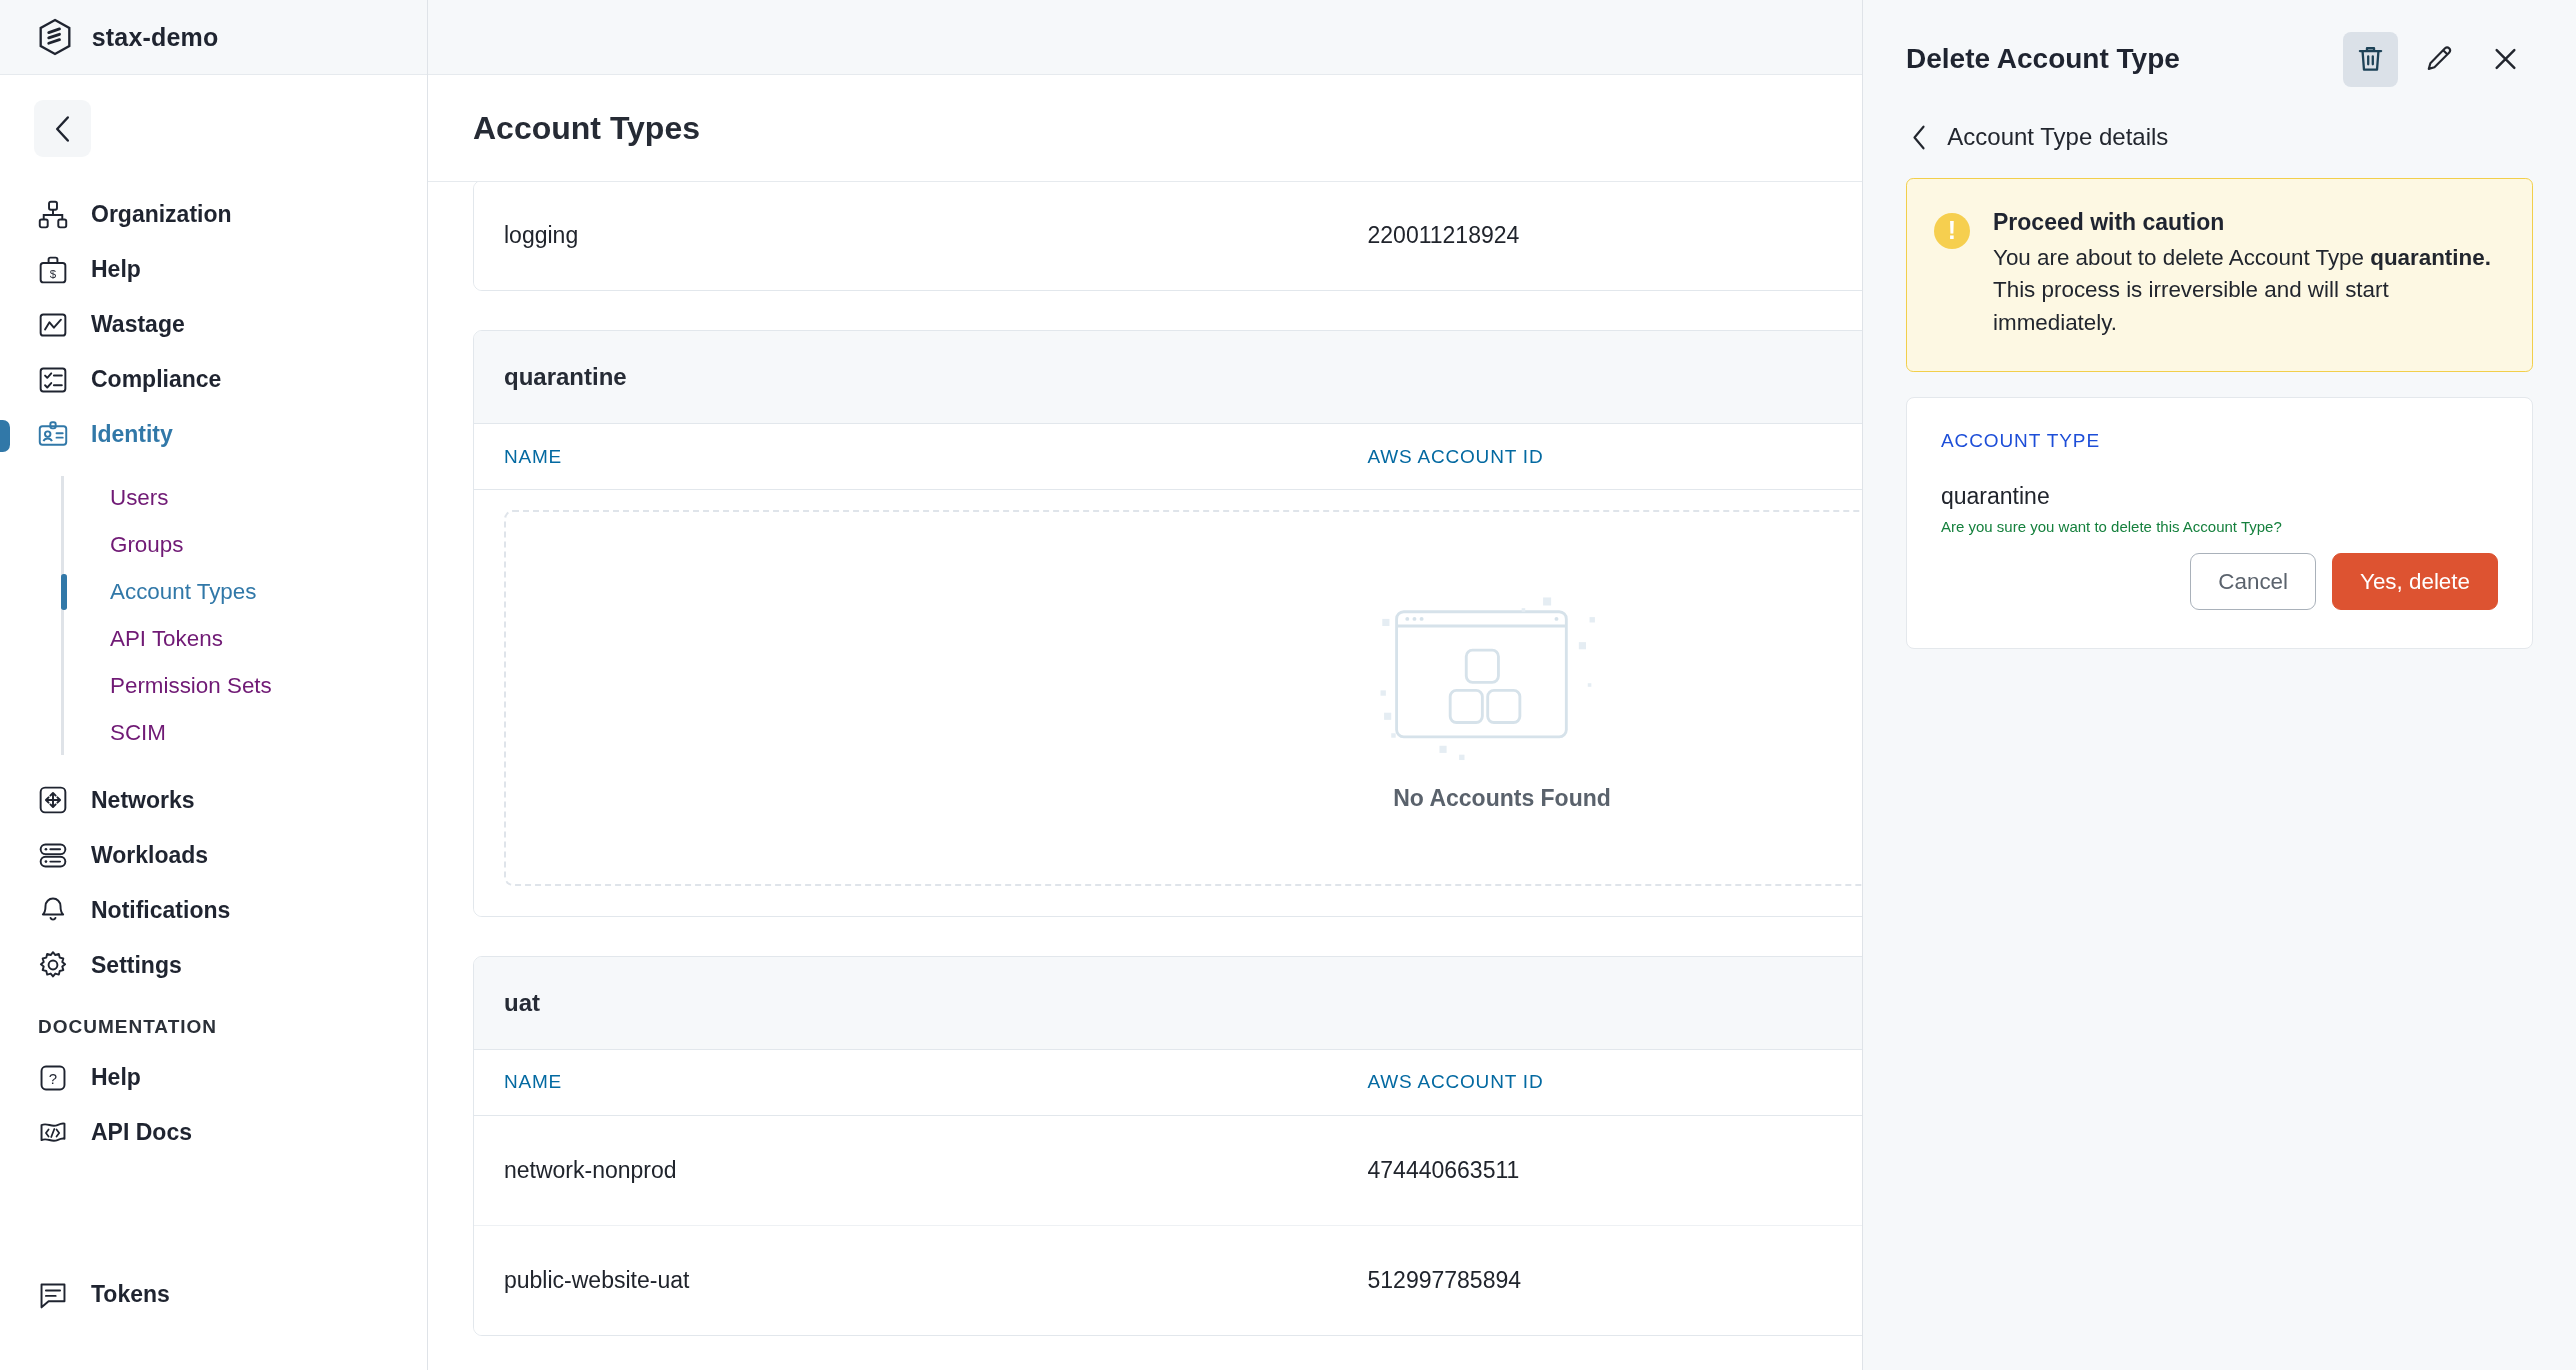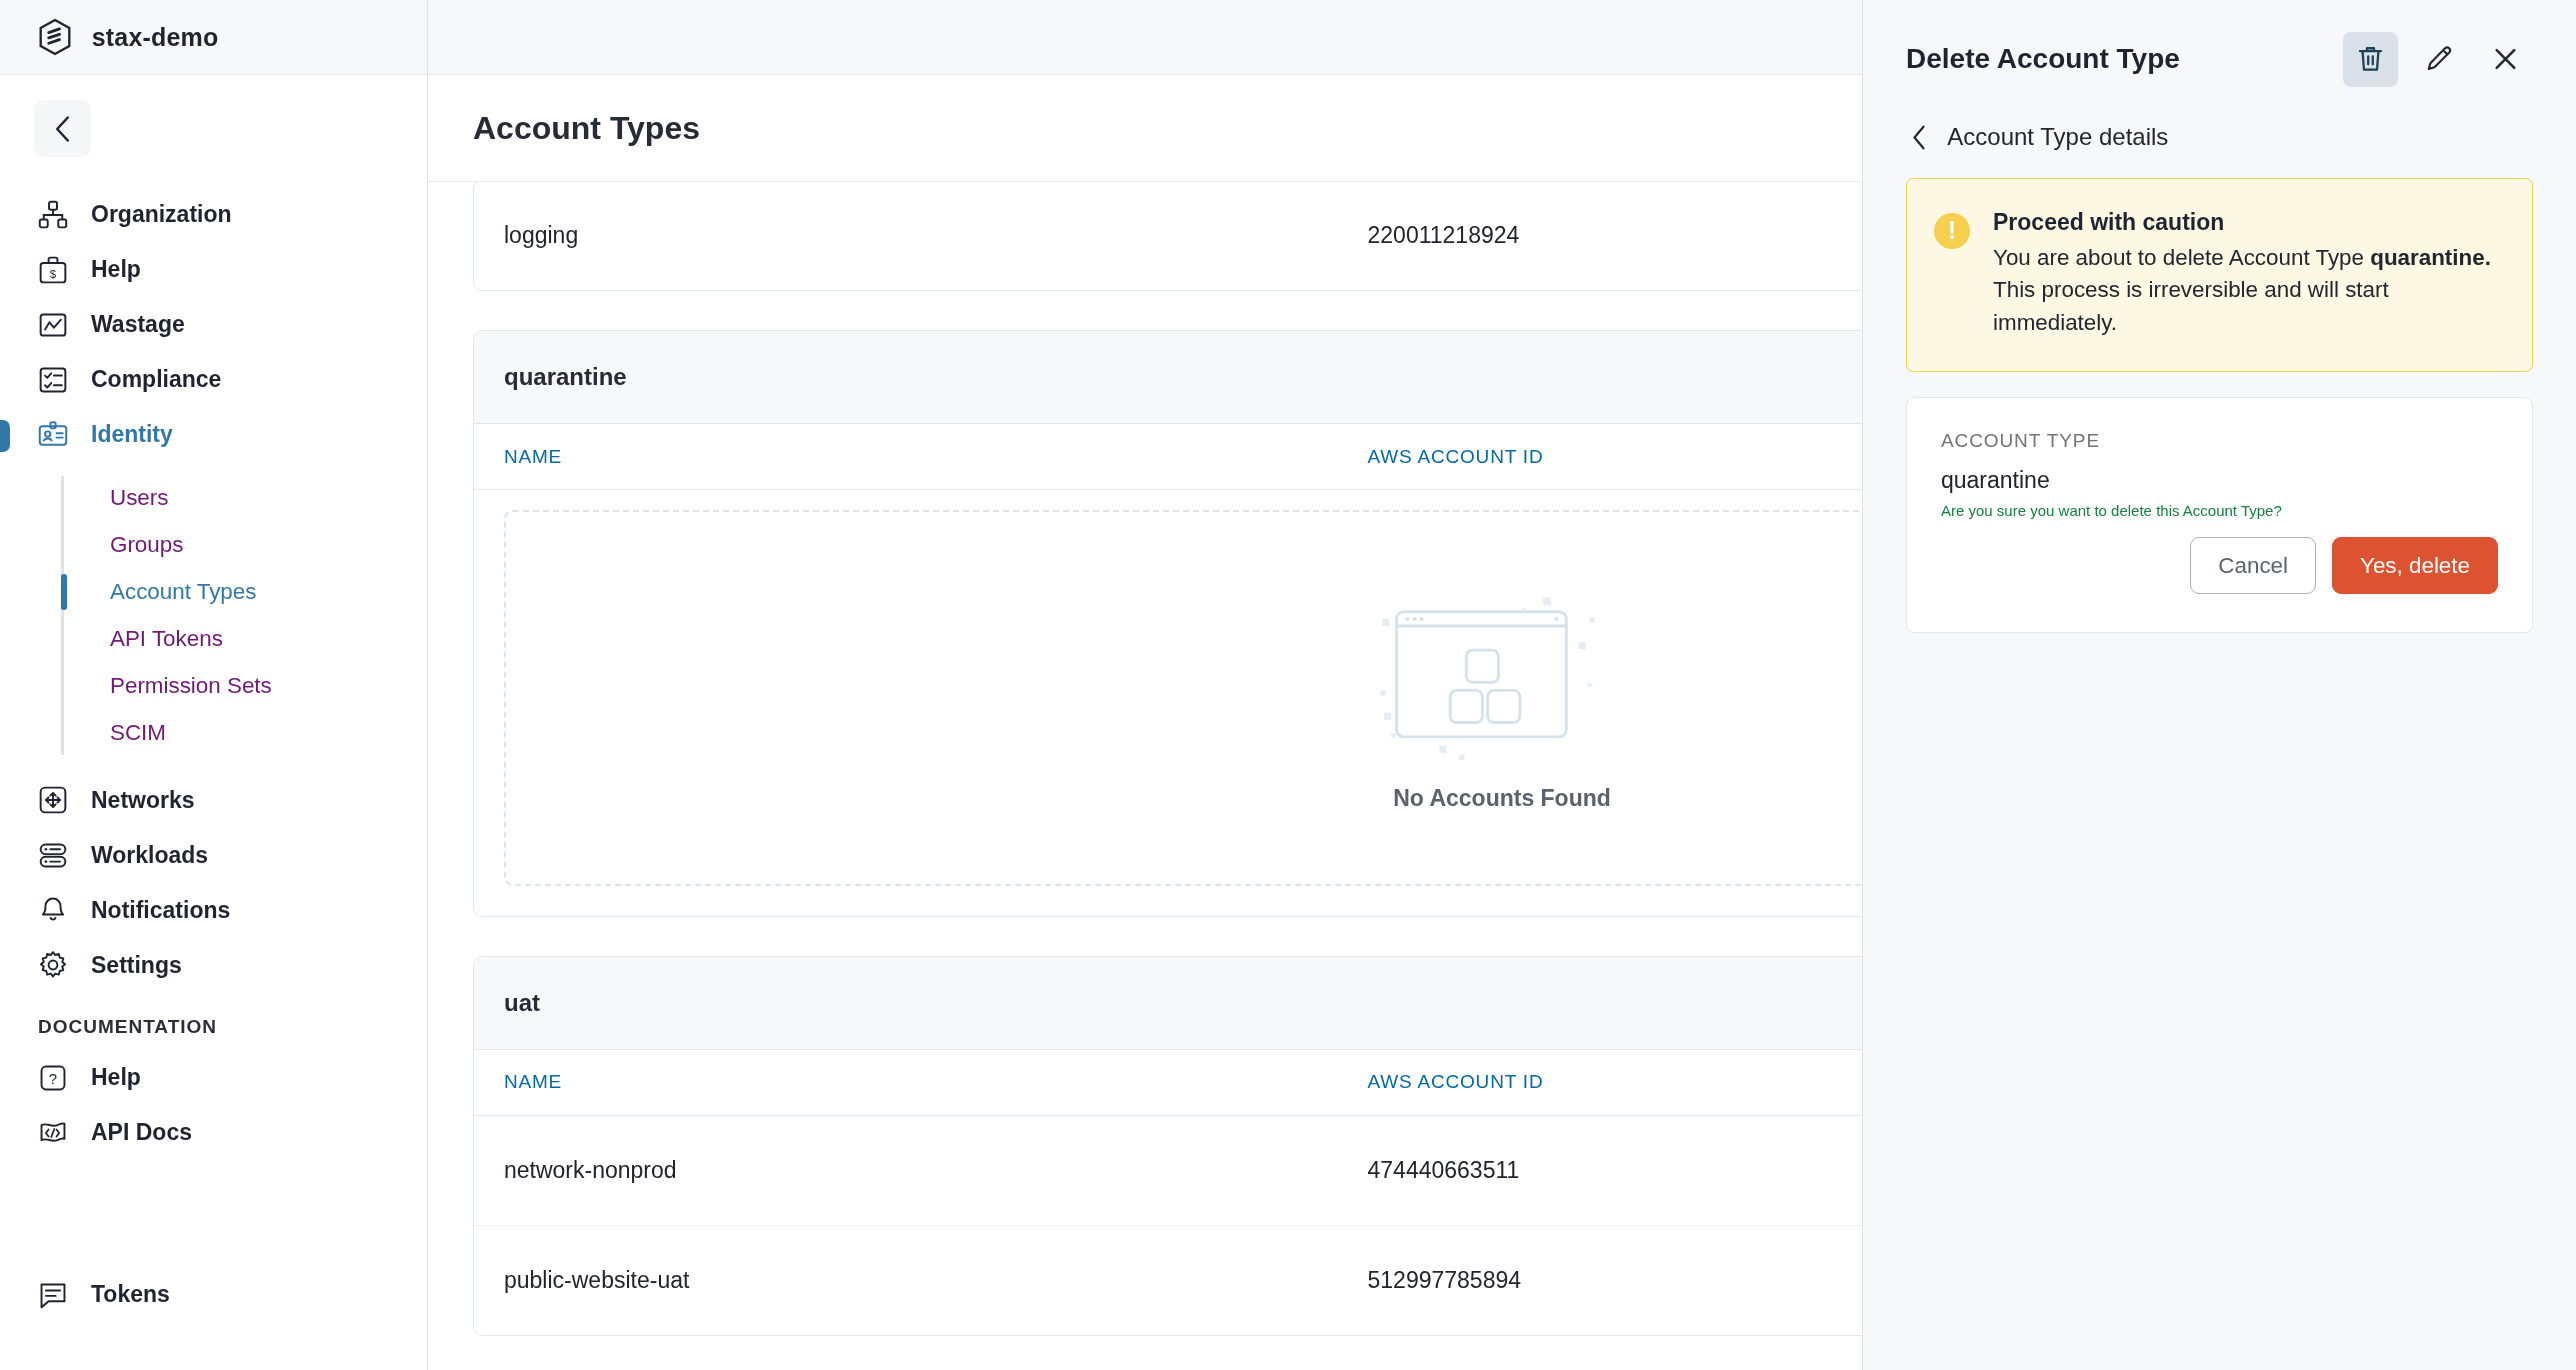--- a/index.html
+++ b/index.html
@@ -153,21 +153,21 @@
   .warn-title { font-size: 23px; font-weight: 700; color: #1f2430; margin-bottom: 5.4px; }
   .warn-body { font-size: 22.4px; line-height: 1.45; color: #22262e; }
   .warn-body b { font-weight: 700; }
 
   .confirm-card {
     margin-top: 25px; background: #ffffff;
     border: 1.8px solid #e4e8ec; border-radius: 8px;
     padding: 32px 34px 38px 34px;
   }
   .confirm-label {
-    font-size: 19px; letter-spacing: 0.9px; color: #737373; margin-bottom: 15px;
+    font-size: 19px; letter-spacing: 0.9px; color: #1d4ed8; margin-bottom: 31px;
   }
   .confirm-value { font-size: 23px; color: #20242c; margin-bottom: 5.4px; }
   .confirm-q { font-size: 15px; color: #15803d; line-height: 1.45; }
   .confirm-btns { display: flex; justify-content: flex-end; gap: 16px; margin-top: 16px; }
   .btn {
     font-size: 22.4px; border-radius: 9px; padding: 14.3px 27px; cursor: pointer;
     font-family: "Liberation Sans", sans-serif;
   }
   .btn-cancel { background: #ffffff; border: 1.8px solid #a9b1ba; color: #5b636d; }
   .btn-delete { background: #dd5331; border: 1.8px solid #dd5331; color: #ffffff; }

